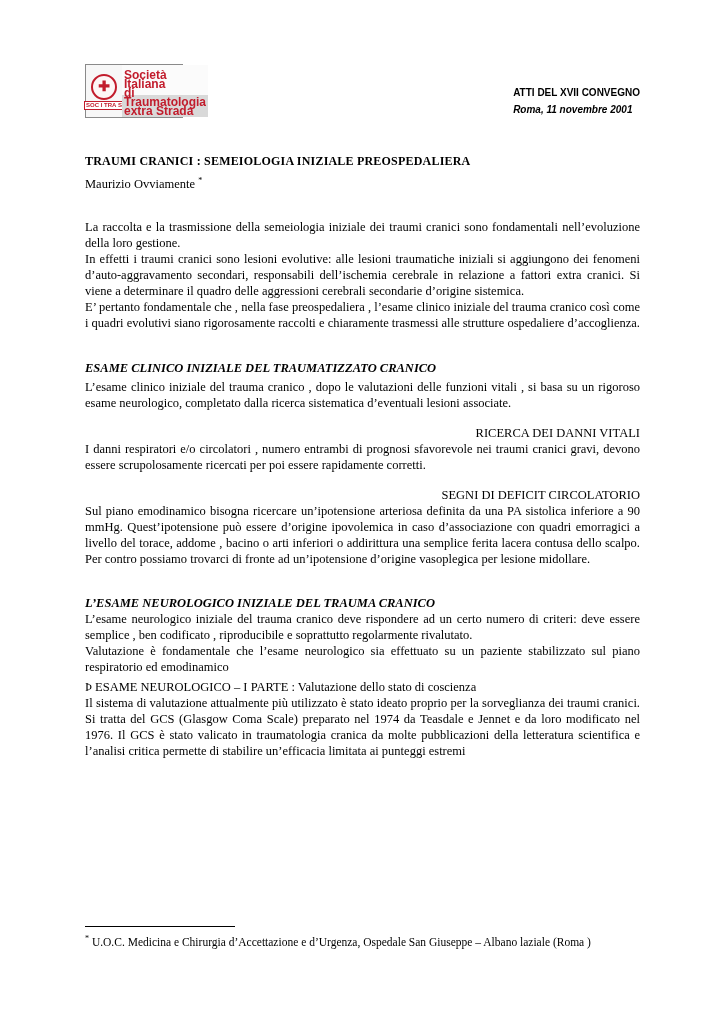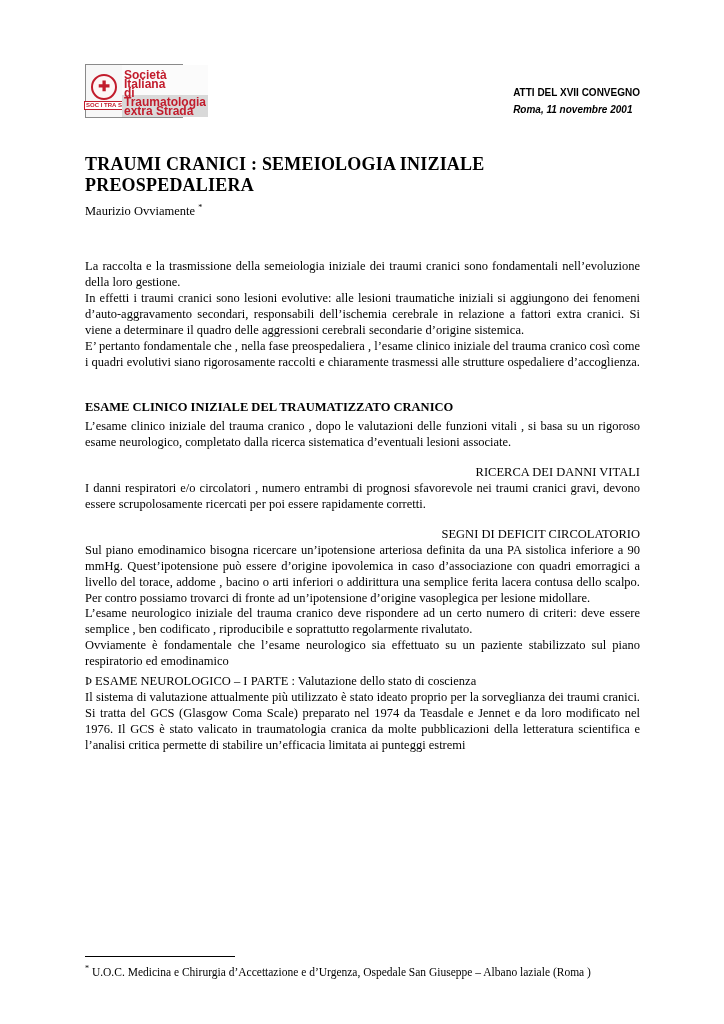--- a/index.html
+++ b/index.html
@@ -54,45 +54,45 @@
     font-weight: bold;
     font-size: 10px;
     line-height: 17px;
     margin-top: 20px;
   }
   .conf-line2 { font-style: italic; }
 
   
   .title {
     margin: 36px 0 0 0;
-    font-size: 18px;
+    font-size: 12px;
     font-weight: bold;
     letter-spacing: 0.2px;
     font-family: "Liberation Serif", serif;
   }
   .author { margin-top: 7px; font-size: 12.5px; }
   sup { font-size: 8px; }
 
   
   .doc-body { margin-top: 0; }
   .blk {
     font-size: 12.5px;
     line-height: 15.9px;
     text-align: justify;
     margin: 0;
   }
-  .hbi { font-weight: bold; }
+  .hbi { font-weight: bold; font-style: italic; }
   .hcaps { padding-left: 4px; text-align: right; }
-  .gap-xl { margin-top: 40px; }
+  .gap-xl { margin-top: 28px; }
   .gap-lg { margin-top: 29px; }
   .gap-md { margin-top: 4px; }
   .gap-sm { margin-top: 14px; }
 
   
-  .footnote { position: absolute; left: 85px; right: 84px; top: 956px; }
+  .footnote { position: absolute; left: 85px; right: 84px; top: 926px; }
   .footnote-rule { width: 150px; border-top: 1px solid #000; margin-bottom: 5px; }
   .footnote-text { font-size: 11.5px; line-height: 14px; }
 </style>
 </head>
 <body>
 
 <div class="page">
 
   <div class="header-row">
     <div class="logo-box">
@@ -122,22 +122,23 @@
   <div class="doc-body">
       <div class="blk p gap-xl">La raccolta e la trasmissione della semeiologia iniziale dei traumi cranici sono fondamentali nell’evoluzione della loro gestione.</div>
       <div class="blk p">In effetti i traumi cranici sono lesioni evolutive: alle lesioni traumatiche iniziali si aggiungono dei fenomeni d’auto-aggravamento secondari, responsabili dell’ischemia cerebrale in relazione a fattori extra cranici. Si viene a determinare il quadro delle aggressioni cerebrali secondarie d’origine sistemica.</div>
       <div class="blk p">E’ pertanto fondamentale che , nella fase preospedaliera , l’esame clinico iniziale del trauma cranico così come i quadri evolutivi siano rigorosamente raccolti e chiaramente trasmessi alle strutture ospedaliere d’accoglienza.</div>
       <div class="blk hbi gap-lg">ESAME CLINICO INIZIALE DEL TRAUMATIZZATO CRANICO</div>
       <div class="blk p gap-md">L’esame clinico iniziale del trauma cranico , dopo le valutazioni delle funzioni vitali , si basa su un rigoroso esame neurologico, completato dalla ricerca sistematica d’eventuali lesioni associate.</div>
       <div class="blk hcaps gap-sm">RICERCA DEI DANNI VITALI</div>
       <div class="blk p">I danni respiratori e/o circolatori , numero entrambi di prognosi sfavorevole nei traumi cranici gravi, devono essere scrupolosamente ricercati per poi essere rapidamente corretti.</div>
       <div class="blk hcaps gap-sm">SEGNI DI DEFICIT CIRCOLATORIO</div>
       <div class="blk p">Sul piano emodinamico bisogna ricercare un’ipotensione arteriosa definita da una PA sistolica inferiore a 90 mmHg. Quest’ipotensione può essere d’origine ipovolemica in caso d’associazione con quadri emorragici a livello del torace, addome , bacino o arti inferiori o addirittura una semplice ferita lacera contusa dello scalpo. Per contro possiamo trovarci di fronte ad un’ipotensione d’origine vasoplegica per lesione midollare.</div>
+      <div class="blk hbi gap-lg">L’ESAME NEUROLOGICO INIZIALE DEL TRAUMA CRANICO</div>
       <div class="blk p">L’esame neurologico iniziale del trauma cranico deve rispondere ad un certo numero di criteri: deve essere semplice , ben codificato , riproducibile e soprattutto regolarmente rivalutato.</div>
-      <div class="blk p">Ovviamente è fondamentale che l’esame neurologico sia effettuato su un paziente stabilizzato sul piano respiratorio ed emodinamico</div>
+      <div class="blk p">Valutazione è fondamentale che l’esame neurologico sia effettuato su un paziente stabilizzato sul piano respiratorio ed emodinamico</div>
       <div class="blk p gap-md">Þ ESAME NEUROLOGICO – I PARTE : Valutazione dello stato di coscienza</div>
       <div class="blk p">Il sistema di valutazione attualmente più utilizzato è stato ideato proprio per la sorveglianza dei traumi cranici. Si tratta del GCS (Glasgow Coma Scale) preparato nel 1974 da Teasdale e Jennet e da loro modificato nel 1976. Il GCS è stato valicato in traumatologia cranica da molte pubblicazioni della letteratura scientifica e l’analisi critica permette di stabilire un’efficacia limitata ai punteggi estremi</div>
     </div>
 
   <div class="footnote">
     <div class="footnote-rule"></div>
     <div class="footnote-text">
       <sup>*</sup>
       <span>U.O.C. Medicina e Chirurgia d’Accettazione e d’Urgenza, Ospedale San Giuseppe – Albano laziale (Roma )</span>
     </div>

